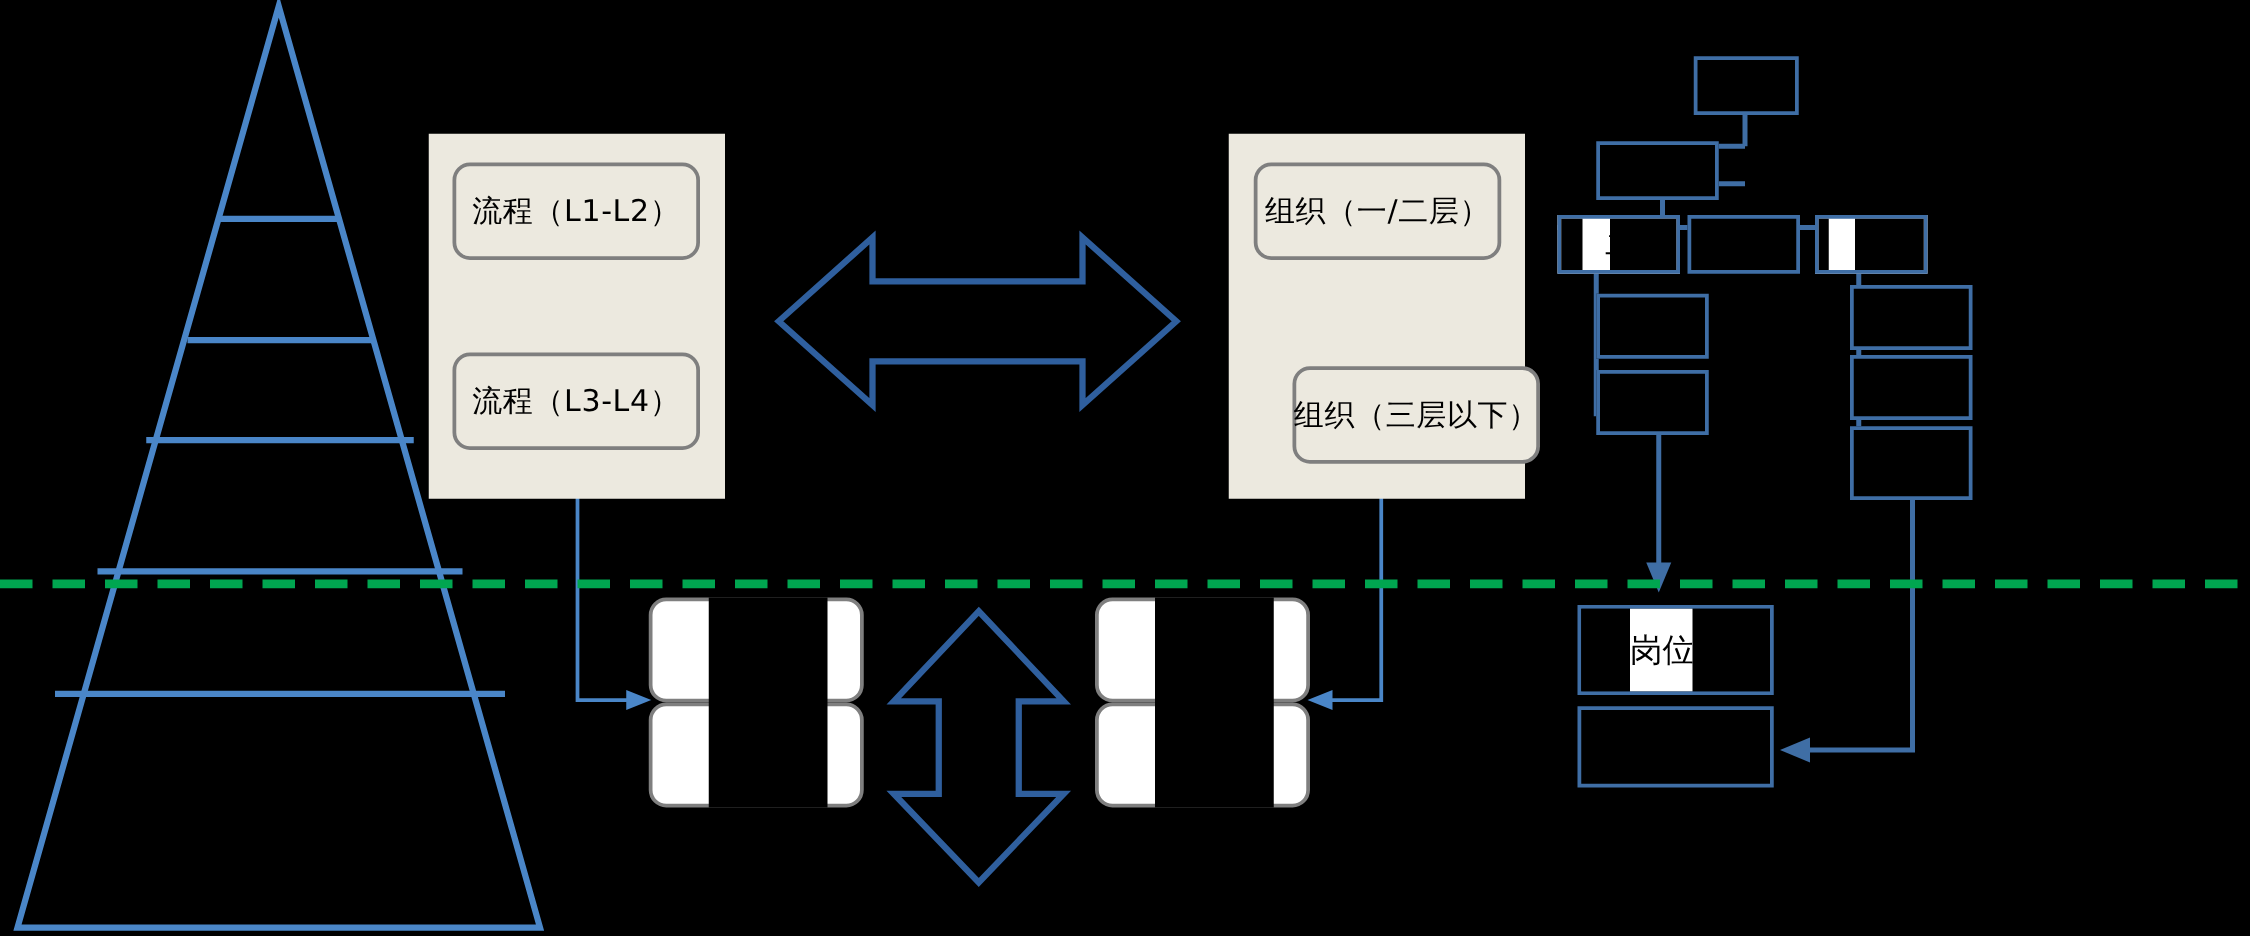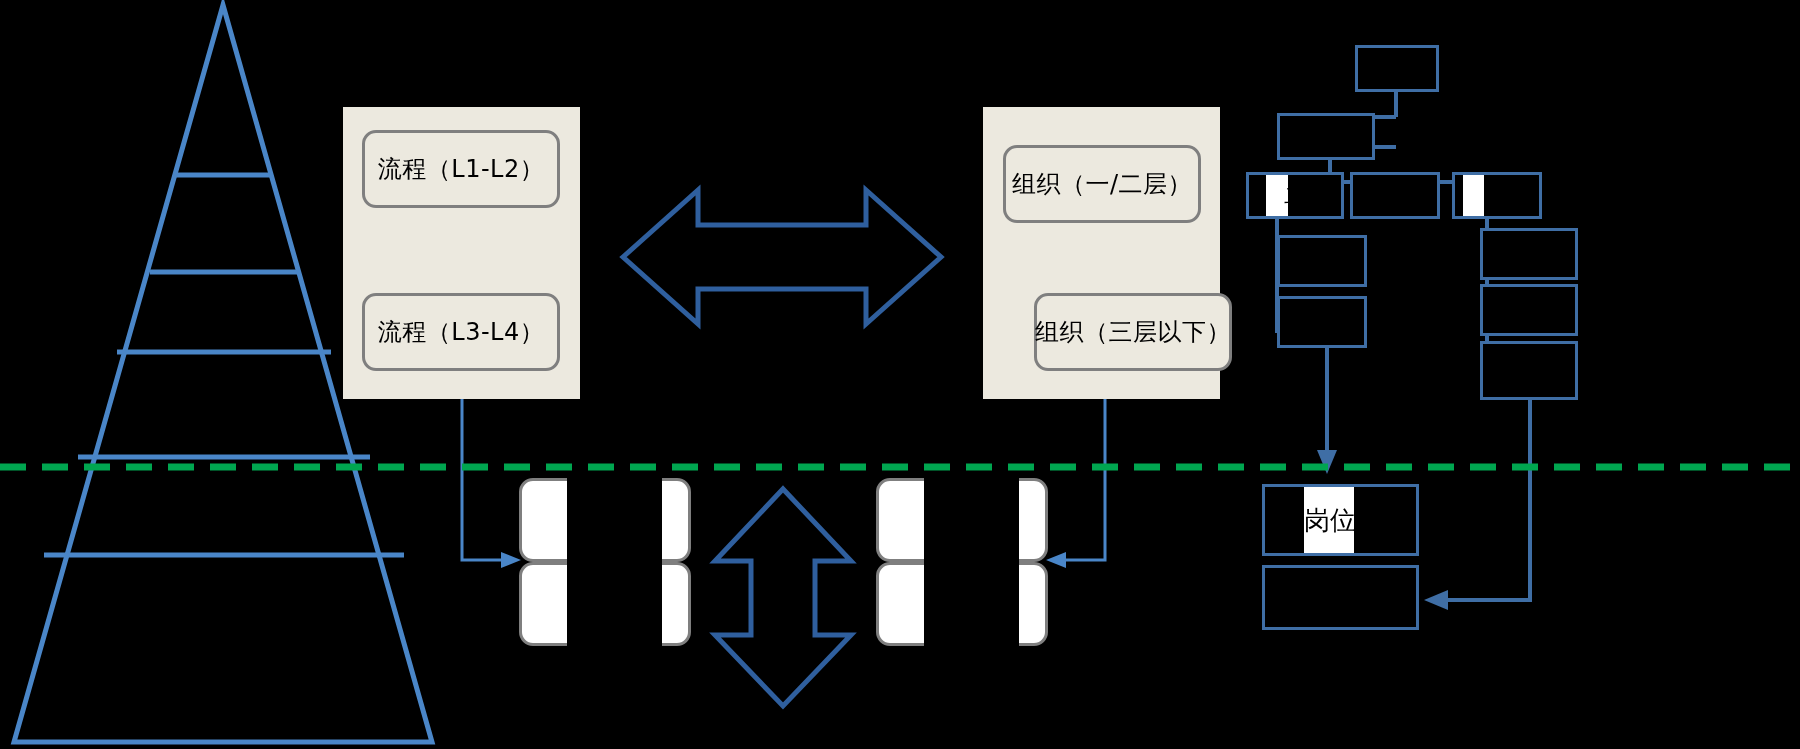--- a/index.html
+++ b/index.html
@@ -157,27 +157,27 @@
 
     <line x1="0" y1="467" x2="1800" y2="467" stroke="#00a650" stroke-width="7" stroke-dasharray="26 16"></line>
   </svg>
 
   <div class="panel" style="left:343px; top:107px; width:237px; height:292px;"></div>
 
   <div class="rbox" style="left:362px; top:130px; width:198px; height:78px;">
     <span>流程（L1-L2）</span>
   </div>
 
-  <div class="rbox" style="left:362px; top:293px; width:198px; height:78px;text-align:center;">
+  <div class="rbox" style="left:362px; top:282px; width:198px; height:78px;text-align:center;">
     <span>流程（L3-L4）</span>
   </div>
 
   <div class="panel" style="left:983px; top:107px; width:237px; height:292px;"></div>
 
-  <div class="rbox" style="left:1003px; top:130px; width:198px; height:78px;margin-top:15px;">
+  <div class="rbox" style="left:1003px; top:130px; width:198px; height:78px;">
     <span>组织（一/二层）</span>
   </div>
 
   <div class="rbox" style="left:1034px; top:293px; width:198px; height:78px;">
     <span>组织（三层以下）</span>
   </div>
 
   <div class="wbox" style="left:519px; top:478px; width:172px; height:84px;">
     <span></span>
   </div>

